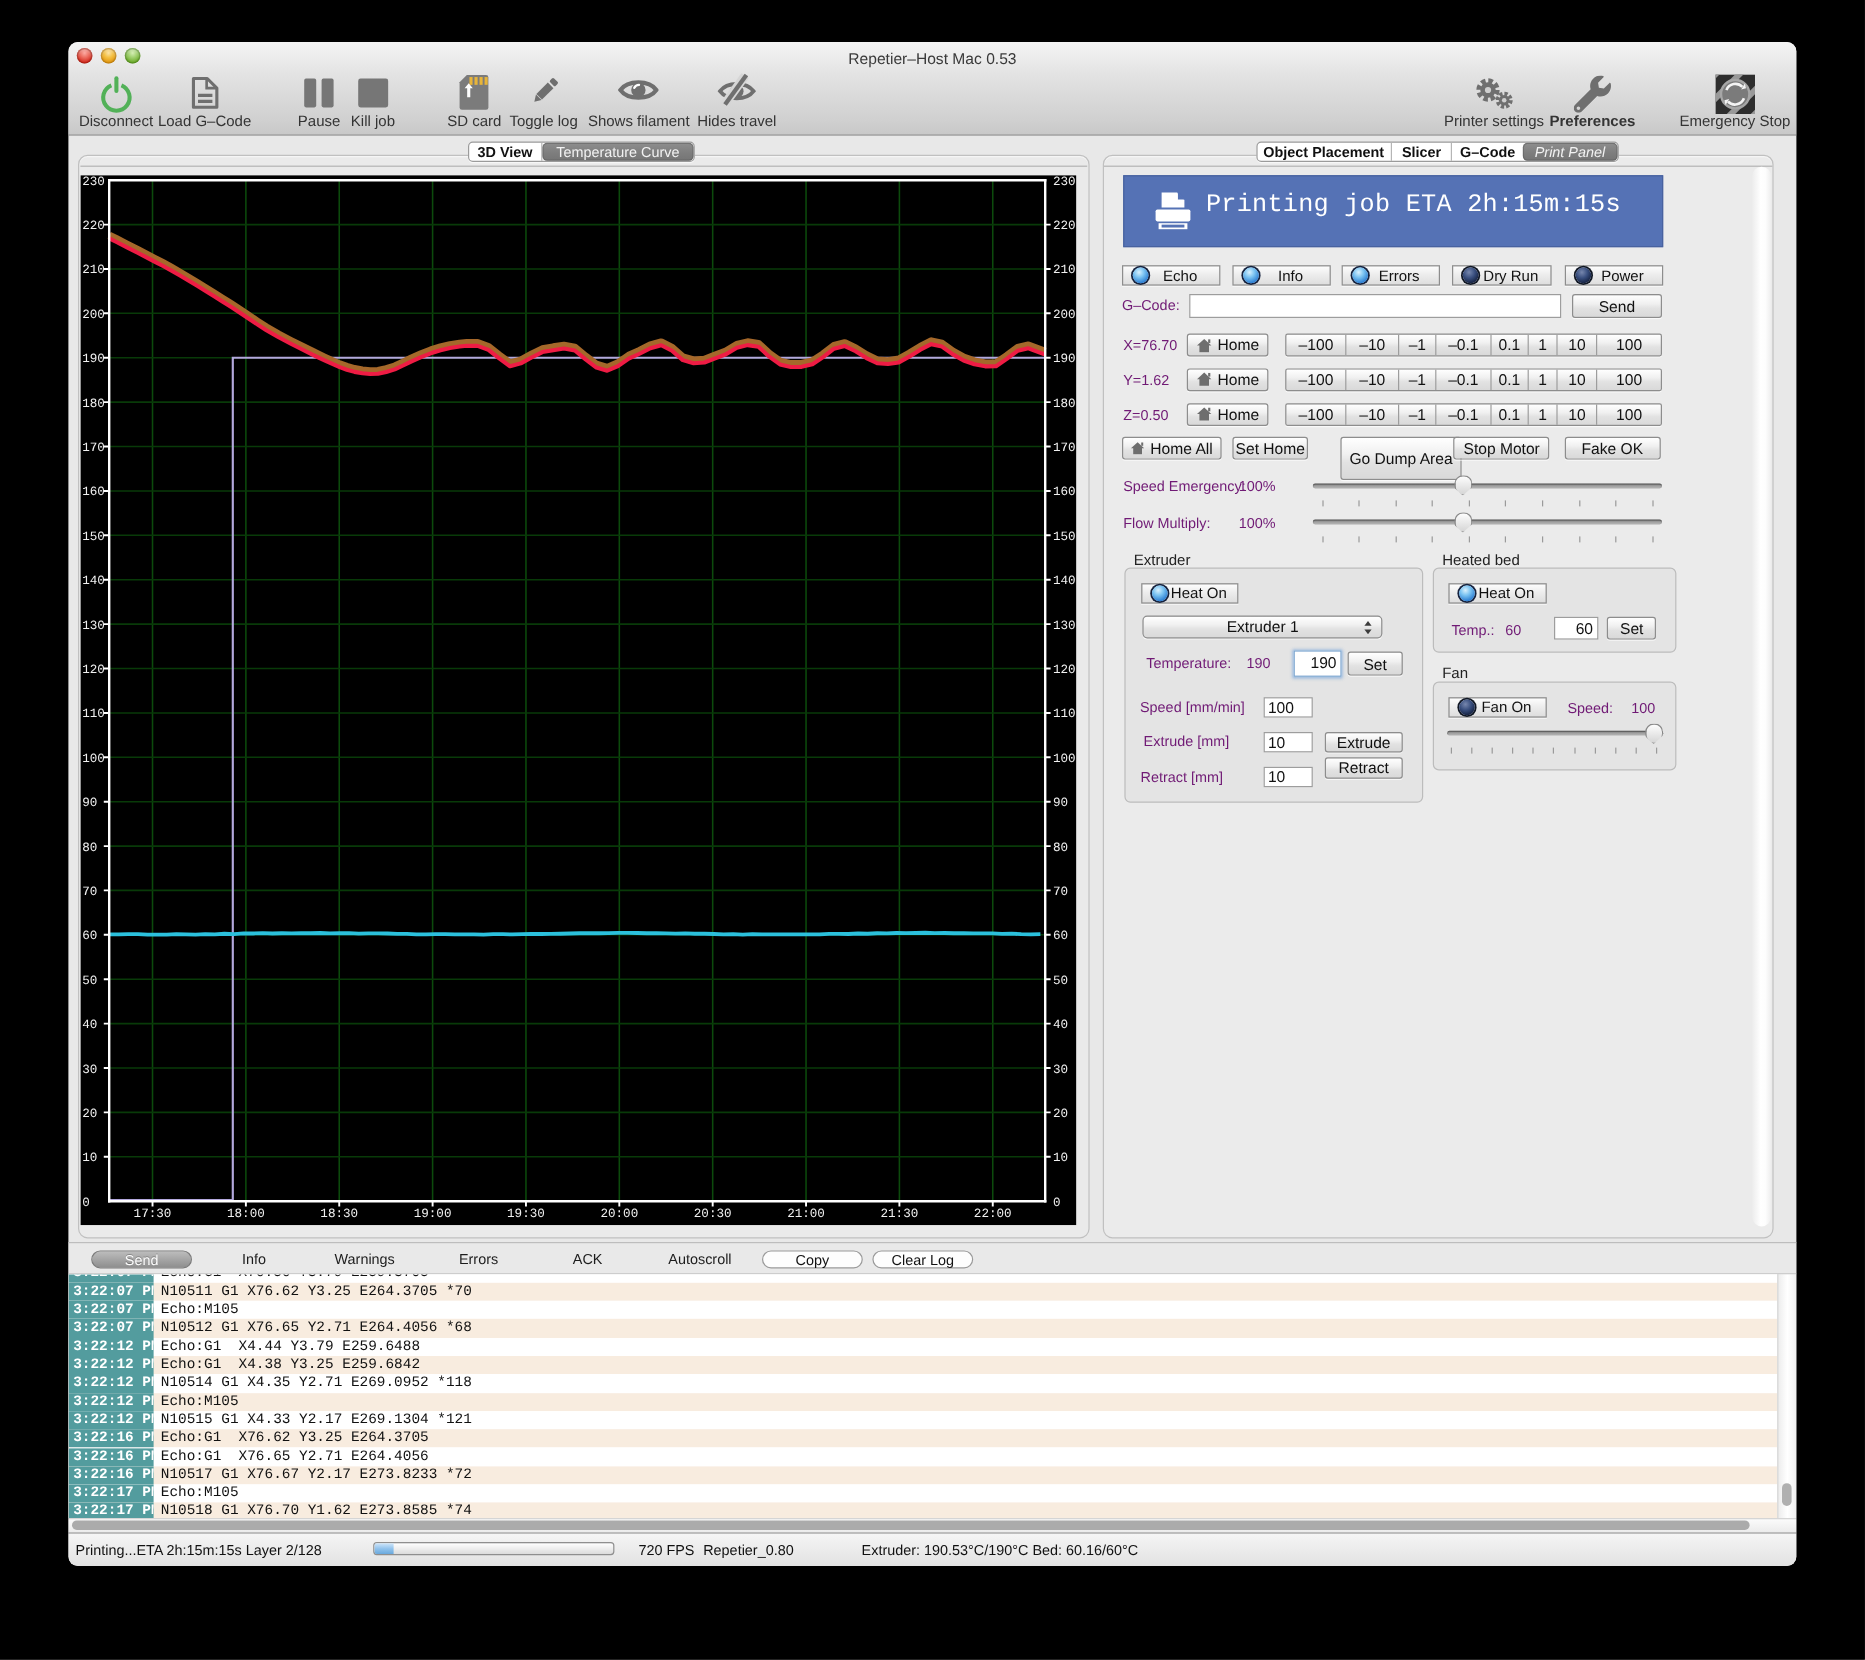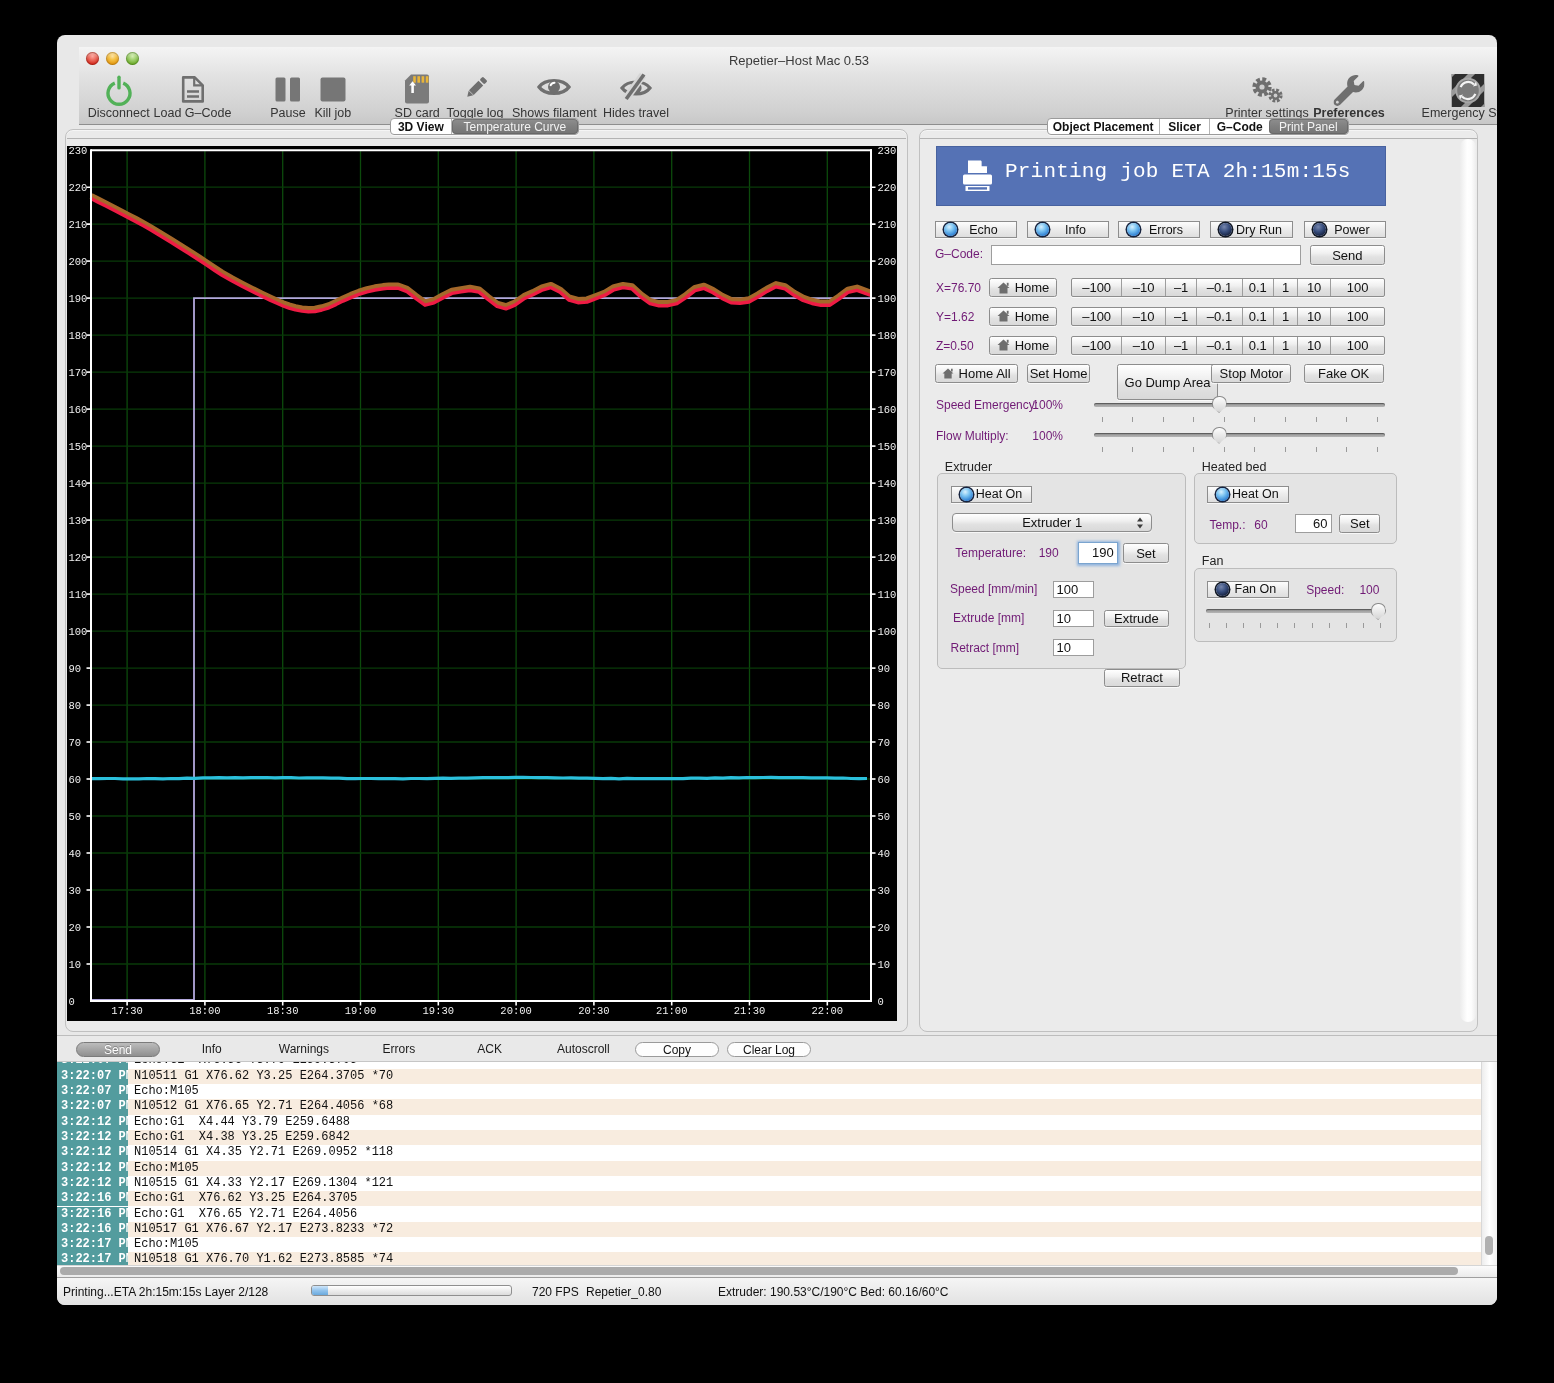--- a/index.html
+++ b/index.html
@@ -1,20 +1,20 @@
 <!DOCTYPE html>
 <html><head>
 <meta charset="utf-8">
 <style>
 html,body{margin:0;padding:0;background:#000;}
 body{width:1554px;height:1383px;position:relative;font-family:"Liberation Sans",sans-serif;overflow:hidden;}
 *{box-sizing:border-box;}
 .win{position:absolute;left:57px;top:35px;width:1440px;height:1270px;border-radius:8px;background:#e8e8e8;overflow:hidden;}
 .abs{position:absolute;}
-.chrome{position:absolute;left:0;top:12px;width:1440px;height:78px;background:linear-gradient(#f4f4f4,#e3e3e3 35%,#d0d0d0 85%,#c8c8c8);border-bottom:1px solid #8e8e8e;margin-left:22px;}
+.chrome{position:absolute;left:0;top:0;width:1440px;height:78px;background:linear-gradient(#f4f4f4,#e3e3e3 35%,#d0d0d0 85%,#c8c8c8);border-bottom:1px solid #8e8e8e;}
 .tl{position:absolute;top:5px;width:13px;height:13px;border-radius:50%;}
 .tl.red{left:7px;background:radial-gradient(circle at 50% 32%,#fcaaa2 0%,#ec6d60 35%,#d3271b 75%,#9e1208);box-shadow:inset 0 0 1px 1px rgba(130,20,10,.55),inset 0 2px 2px rgba(255,255,255,.45);}
 .tl.org{left:27px;background:radial-gradient(circle at 50% 32%,#fbe2a5 0%,#f4c043 35%,#e3960f 75%,#b8740a);box-shadow:inset 0 0 1px 1px rgba(150,100,10,.55),inset 0 2px 2px rgba(255,255,255,.45);}
 .tl.grn{left:47px;background:radial-gradient(circle at 50% 32%,#d5eeb4 0%,#a0d06f 35%,#6aa926 75%,#4f8a1c);box-shadow:inset 0 0 1px 1px rgba(60,110,20,.55),inset 0 2px 2px rgba(255,255,255,.45);}
 .title{position:absolute;top:6px;left:0;width:1440px;text-align:center;font-size:13px;color:#3a3a3a;}
 .tbl{position:absolute;top:59px;height:15px;font-size:12.5px;color:#343434;transform:translateX(-50%);white-space:nowrap;}
 .tbi{position:absolute;transform:translateX(-50%);}
 .panelbox{position:absolute;border:1px solid #c0c0c0;border-radius:8px;background:#eaeaea;box-shadow:inset 0 1px 0 #f5f5f5;}
 .seg{position:absolute;height:17px;display:flex;border:1px solid #9b9b9b;border-radius:4px;background:#fff;font-size:12px;font-weight:bold;color:#111;box-shadow:0 1px 0 rgba(255,255,255,.6);}
 .seg>div{display:flex;align-items:center;justify-content:center;white-space:nowrap;height:15px;}
@@ -318,21 +318,21 @@
 </div>
 <div class="panelbox" style="left:862px;top:94px;width:559px;height:903px;background:#ebebeb;"></div>
 <div class="abs" style="left:863px;top:103px;width:557px;height:1px;background:#b3b3b3;"></div>
 <div class="abs" style="left:1403px;top:104px;width:16px;height:883px;border-radius:8px;background:linear-gradient(90deg,#ececec,#ffffff 45%,#fdfdfd 70%,#ededed);"></div>
 <div class="seg" style="left:989.5px;top:83px;width:302px;">
  <div style="width:112px;">Object Placement</div>
       <div class="sep"></div>
  <div style="width:50px;">Slicer</div>
       <div class="sep"></div>
  <div style="width:59px;">G–Code</div>
- <div class="sel" style="width:79px;">Print Panel</div>
+ <div class="sel" style="width:79px;font-style:italic;">Print Panel</div>
 </div>
 <div class="abs" style="left:879px;top:110.6px;width:450px;height:60.4px;background:#5572b5;border:1px solid #48629f;"></div>
 <svg class="abs" style="left:902px;top:122px;" width="37" height="37" viewBox="0 0 37 37">
   <path d="M9 16 V3.5 h13 l6 6 V16 z" fill="#fff"></path>
   <path d="M22.6 3.5 v5.7 h5.7 z" fill="#5572b5"></path>
       <path d="M22.6 3.5 l5.7 5.7" stroke="#5572b5" stroke-width="1"></path>
   <rect x="4" y="17.5" width="29" height="10" rx="1.5" fill="#fff"></rect>
   <rect x="6.5" y="29" width="24" height="5" fill="#fff"></rect>
   <rect x="9" y="30.2" width="19" height="2.4" fill="#5572b5"></rect>
 </svg>
@@ -461,21 +461,21 @@
 <div class="lbl" style="left:981.7px;top:510.5px;">190</div>
 <div class="tin" style="left:1021.3px;top:506.9px;width:39.5px;height:21.7px;border:1px solid #7aa4cf;box-shadow:0 0 2.5px 1.5px rgba(110,160,220,0.7);text-align:right;line-height:19.5px;">190</div>
 <div class="btn" style="left:1066.1px;top:508px;width:45.7px;height:20px;">Set</div>
 <div class="lbl" style="left:893px;top:546.5px;">Speed [mm/min]</div>
 <div class="tin" style="left:995.6px;top:545.5px;width:41px;height:17px;line-height:15px;">100</div>
 <div class="lbl" style="left:896px;top:575.8px;">Extrude [mm]</div>
 <div class="tin" style="left:995.6px;top:574.6px;width:41px;height:17px;line-height:15px;">10</div>
 <div class="btn" style="left:1046.9px;top:574.6px;width:65px;height:17.5px;">Extrude</div>
 <div class="lbl" style="left:893.5px;top:605.5px;">Retract [mm]</div>
 <div class="tin" style="left:995.6px;top:604.2px;width:41px;height:17px;line-height:15px;">10</div>
-<div class="btn" style="left:1046.9px;top:634px;width:76px;height:17.5px;">Retract</div>
+<div class="btn" style="left:1046.9px;top:596px;width:65px;height:17.5px;">Retract</div>
 <div class="grplbl" style="left:1144.8px;top:424.5px;">Heated bed</div>
 <div class="grp" style="left:1137.1px;top:438.4px;width:202.9px;height:71px;"></div>
 <div class="radio-box" style="left:1149.5px;top:450.7px;width:82.7px;height:17.6px;">
       <i class="rad blue"></i>
       <span>Heat On</span>
     </div>
 <div class="lbl" style="left:1152.5px;top:482.5px;">Temp.:</div>
 <div class="lbl" style="left:1197.3px;top:482.5px;">60</div>
 <div class="tin" style="left:1237.5px;top:479px;width:37px;height:19px;text-align:right;line-height:17px;">60</div>
 <div class="btn" style="left:1282.3px;top:479px;width:41px;height:19px;">Set</div>

